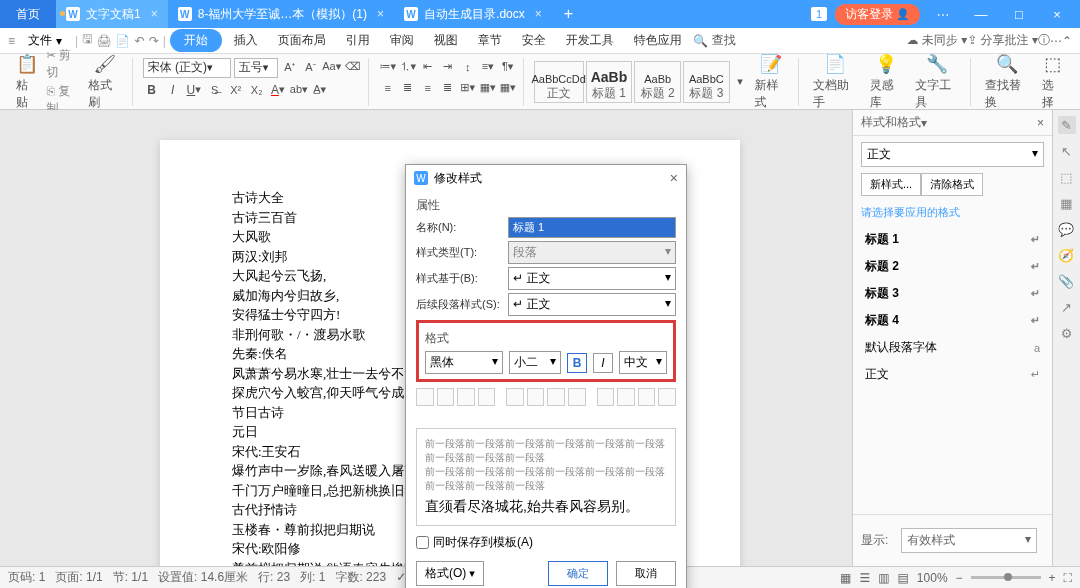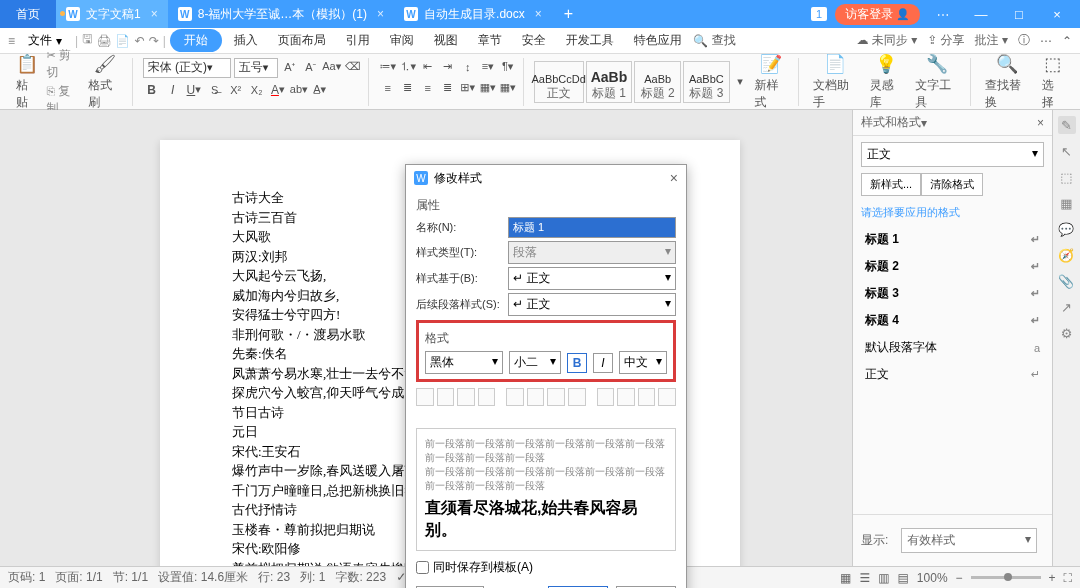--- a/index.html
+++ b/index.html
@@ -14,21 +14,21 @@
 .tab .dirty{position:absolute;left:4px;top:11px;width:5px;height:5px;background:#ffb74d;border-radius:50%}
 .titlebar-right{margin-left:auto;display:flex;align-items:center;gap:8px;padding-right:8px}
 .badge{background:#fff;color:#409eff;border-radius:2px;padding:1px 5px;font-size:11px}
 .login-btn{background:#ff6b4a;border-radius:10px;padding:2px 10px;font-size:11px}
 .win-btn{width:30px;text-align:center;font-size:13px}
 .menubar{height:26px;border-bottom:1px solid #ddd;display:flex;align-items:center;padding:0 8px;gap:4px}
 .menu-file{display:flex;align-items:center;gap:4px;padding:2px 8px;border:1px solid transparent}
 .menu-item{padding:3px 8px;color:#333;cursor:pointer}
 .menu-item.active{background:#409eff;color:#fff;border-radius:12px;padding:3px 14px}
 .menu-search{display:flex;align-items:center;gap:3px;color:#555}
-.menubar-right{margin-left:auto;display:flex;align-items:center;gap:10px;color:#666}
+.menubar-right{margin-left:auto;display:flex;align-items:center;gap:0;color:#666}
 .ribbon{height:56px;border-bottom:1px solid #ccc;display:flex;align-items:center;padding:0 6px;gap:4px;background:#fafafa}
 .rib-group{display:flex;align-items:center;gap:4px;padding:0 6px;border-right:1px solid #ddd;height:48px}
 .rib-btn{display:flex;flex-direction:column;align-items:center;gap:2px;padding:2px 4px;font-size:11px;color:#555}
 .combo{border:1px solid #bbb;height:20px;padding:0 4px;background:#fff;display:flex;align-items:center;font-size:11px;color:#333}
 .mini-btn{width:18px;height:18px;border:1px solid transparent;display:flex;align-items:center;justify-content:center;font-size:11px;color:#555}
 .style-gal{display:flex;align-items:center;gap:2px}
 .style-box{width:50px;height:42px;border:1px solid #ccc;display:flex;flex-direction:column;align-items:center;justify-content:flex-end;font-size:10px;color:#666}
 .style-box .prev{font-size:11px;color:#333}
 .style-box.b .prev{font-weight:bold;font-size:14px}
 .workspace{display:flex;height:calc(588px - 28px - 26px - 56px - 22px)}
@@ -66,21 +66,21 @@
 .format-box{border:3px solid #d93b3b;padding:5px 6px;margin-top:4px}
 .format-row{display:flex;gap:6px;align-items:center;margin-top:4px}
 .fmt-font{flex:1;border:1px solid #999;padding:2px 4px;display:flex;justify-content:space-between;font-size:11px}
 .fmt-size{width:52px;border:1px solid #999;padding:2px 4px;display:flex;justify-content:space-between;font-size:11px}
 .fmt-btn{width:20px;height:20px;border:1px solid #999;display:flex;align-items:center;justify-content:center;font-size:12px}
 .fmt-btn.act{border-color:#2c6fd1;color:#2c6fd1}
 .fmt-lang{width:48px;border:1px solid #999;padding:2px 4px;display:flex;justify-content:space-between;font-size:11px}
 .tool-row{display:flex;gap:3px;margin-top:6px}
 .tool-row .tb{width:20px;height:18px;border:1px solid #ccc;background:#fafafa}
 .preview{border:1px solid #ccc;margin-top:22px;padding:8px;font-size:10px;color:#888;line-height:1.4}
-.preview .bold-line{color:#000;font-weight:bold;font-size:16px;margin-top:4px}
+.preview .bold-line{color:#000;font-weight:normal;font-size:14px;margin-top:4px}
 .cb-row{display:flex;align-items:center;gap:4px;margin-top:8px;font-size:11px}
 .dlg-foot{display:flex;align-items:center;gap:8px;margin-top:10px}
 .dlg-foot .fmt-o{border:1px solid #999;padding:3px 8px;font-size:11px;display:flex;align-items:center;gap:3px}
 .dlg-foot button{border:1px solid #999;padding:4px 18px;font-size:11px;background:#fff}
 .dlg-foot .ok{color:#2c6fd1;border-color:#2c6fd1}
 </style>
 </head>
 <body>
 
 <div class="titlebar">

